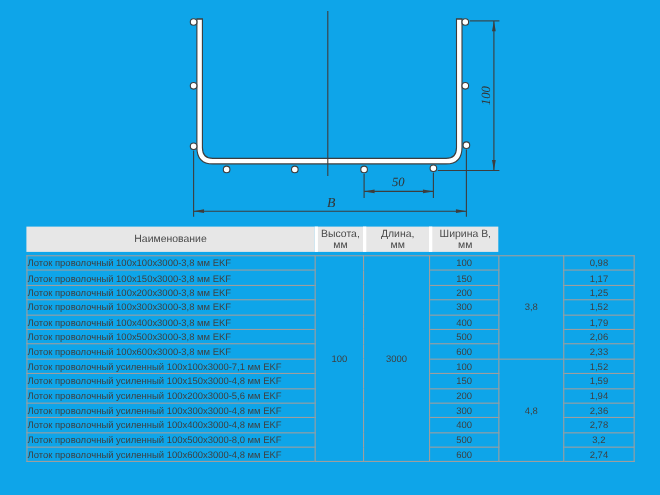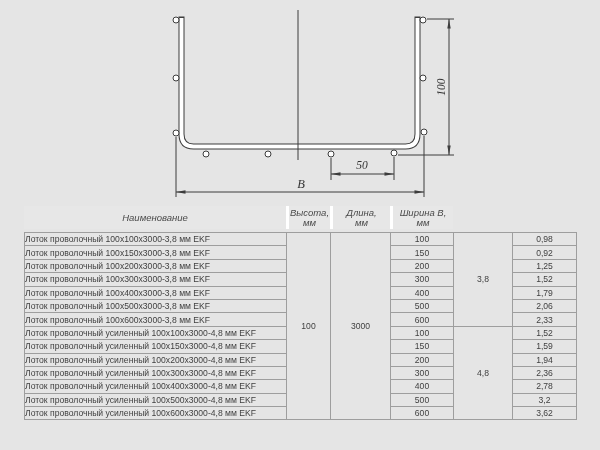--- a/index.html
+++ b/index.html
@@ -1,24 +1,24 @@
 <!DOCTYPE html>
 <html><head>
 <meta charset="utf-8">
 <style>
   html,body{margin:0;padding:0;background:#fff;}
-  .page{width:600px;height:450px;background:#e5e5e5;position:relative;overflow:hidden;
+  .page{width:600px;height:450px;background:#0ea5e9;position:relative;overflow:hidden;
         font-family:"Liberation Sans",sans-serif;color:#3f3f3f;}
   .drawing{display:block;}
 
   .tbl-wrap{width:552px;margin:6px auto 0 auto;}
   .hdr{display:grid;grid-template-columns:262px 44px 60px 63px 59px 64px;height:23px;}
   .hdr-cell{background:#e7e7e7;display:flex;align-items:center;justify-content:center;
             text-align:center;font-size:9.5px;line-height:10px;color:#4a4a4a;
-            white-space:pre-line;box-sizing:border-box;font-style:italic;}
+            white-space:pre-line;box-sizing:border-box;}
   .hdr-cell + .hdr-cell{border-left:3px solid #fff;}
 
   table.body{border-collapse:collapse;table-layout:fixed;width:552px;margin-top:3px;}
   table.body td{border:1px solid #9e9e9e;height:12.4px;padding:0;font-size:8.6px;
                 color:#3f3f3f;vertical-align:middle;overflow:hidden;white-space:nowrap;}
   td.name{text-align:left;padding-left:5px;}
   td.num{text-align:center;}
 
   .dimtext{font-family:"Liberation Serif",serif;font-style:italic;fill:#333;}
 </style>
@@ -100,21 +100,21 @@
           <td class="name">Лоток проволочный 100x100x3000-3,8 мм EKF</td>
           <td class="num" rowspan="14">100</td>
           <td class="num" rowspan="14">3000</td>
           <td class="num">100</td>
           <td class="num" rowspan="7">3,8</td>
           <td class="num">0,98</td>
         </tr>
         <tr>
           <td class="name">Лоток проволочный 100x150x3000-3,8 мм EKF</td>
           <td class="num">150</td>
-          <td class="num">0,92</td>
+          <td class="num">1,17</td>
         </tr>
         <tr>
           <td class="name">Лоток проволочный 100x200x3000-3,8 мм EKF</td>
           <td class="num">200</td>
           <td class="num">1,25</td>
         </tr>
         <tr>
           <td class="name">Лоток проволочный 100x300x3000-3,8 мм EKF</td>
           <td class="num">300</td>
           <td class="num">1,52</td>
@@ -128,51 +128,51 @@
           <td class="name">Лоток проволочный 100x500x3000-3,8 мм EKF</td>
           <td class="num">500</td>
           <td class="num">2,06</td>
         </tr>
         <tr>
           <td class="name">Лоток проволочный 100x600x3000-3,8 мм EKF</td>
           <td class="num">600</td>
           <td class="num">2,33</td>
         </tr>
         <tr>
-          <td class="name">Лоток проволочный усиленный 100x100x3000-4,8 мм EKF</td>
+          <td class="name">Лоток проволочный усиленный 100x100x3000-7,1 мм EKF</td>
           <td class="num">100</td>
           <td class="num" rowspan="7">4,8</td>
           <td class="num">1,52</td>
         </tr>
         <tr>
           <td class="name">Лоток проволочный усиленный 100x150x3000-4,8 мм EKF</td>
           <td class="num">150</td>
           <td class="num">1,59</td>
         </tr>
         <tr>
-          <td class="name">Лоток проволочный усиленный 100x200x3000-4,8 мм EKF</td>
+          <td class="name">Лоток проволочный усиленный 100x200x3000-5,6 мм EKF</td>
           <td class="num">200</td>
           <td class="num">1,94</td>
         </tr>
         <tr>
           <td class="name">Лоток проволочный усиленный 100x300x3000-4,8 мм EKF</td>
           <td class="num">300</td>
           <td class="num">2,36</td>
         </tr>
         <tr>
           <td class="name">Лоток проволочный усиленный 100x400x3000-4,8 мм EKF</td>
           <td class="num">400</td>
           <td class="num">2,78</td>
         </tr>
         <tr>
-          <td class="name">Лоток проволочный усиленный 100x500x3000-4,8 мм EKF</td>
+          <td class="name">Лоток проволочный усиленный 100x500x3000-8,0 мм EKF</td>
           <td class="num">500</td>
           <td class="num">3,2</td>
         </tr>
         <tr>
           <td class="name">Лоток проволочный усиленный 100x600x3000-4,8 мм EKF</td>
           <td class="num">600</td>
-          <td class="num">3,62</td>
+          <td class="num">2,74</td>
         </tr>
       </tbody>
     </table>
   </div>
 </div>
 
 </body></html>

